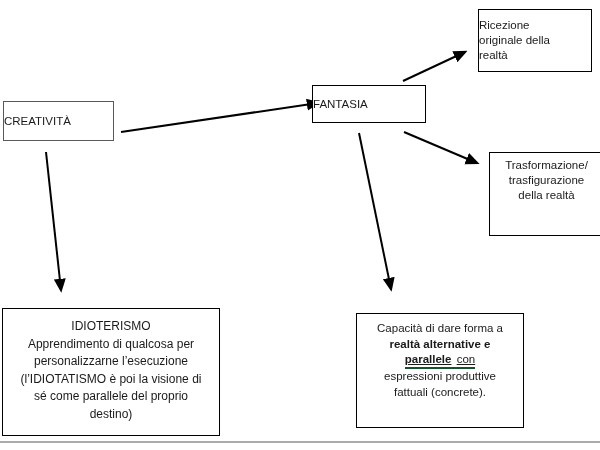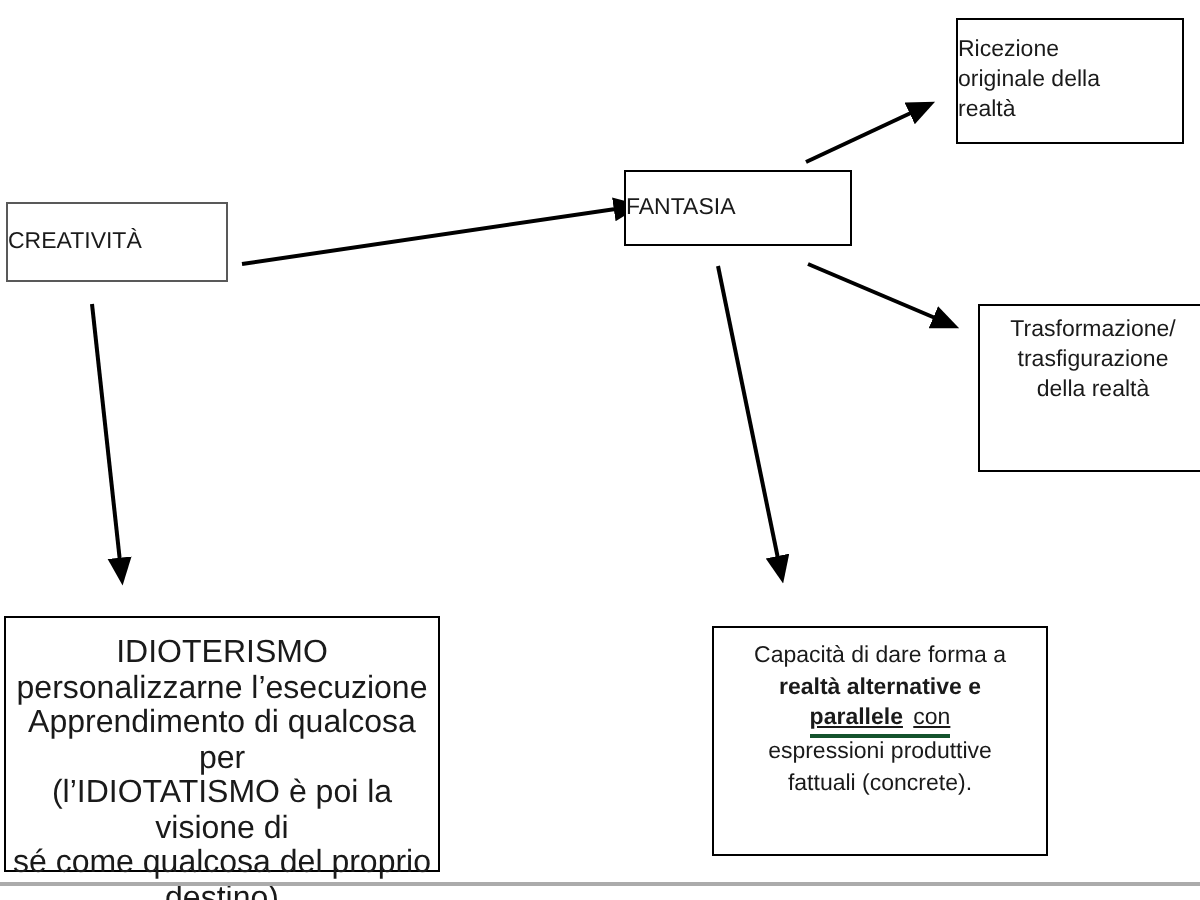--- a/index.html
+++ b/index.html
@@ -38,21 +38,21 @@
   #box-ricezione {
     left: 478px; top: 9px; width: 114px; height: 63px;
   }
   #box-trasformazione {
     left: 489px; top: 152px; width: 115px; height: 84px;
     padding-top: 5px;
   }
   #box-idioterismo {
     left: 2px; top: 308px; width: 218px; height: 128px;
     padding-top: 9px;
-    font-size: 16px;
+    font-size: 12px;
     line-height: 17.5px;
   }
   #box-capacita {
     left: 356px; top: 313px; width: 168px; height: 115px;
     padding-top: 7px;
     line-height: 15.5px;
   }
   .bold { font-weight: bold; }
   .u-black { text-decoration: underline; }
   .blue-underline {
@@ -108,24 +108,24 @@
   </div>
 
   <div class="node" id="box-trasformazione">
     <div>Trasformazione/</div>
     <div>trasfigurazione</div>
     <div>della realtà</div>
   </div>
 
   <div class="node" id="box-idioterismo">
     <div>IDIOTERISMO</div>
+    <div>Apprendimento di qualcosa per</div>
     <div>personalizzarne l’esecuzione</div>
-    <div>Apprendimento di qualcosa per</div>
     <div>(l’IDIOTATISMO è poi la visione di</div>
-    <div>sé come qualcosa del proprio</div>
+    <div>sé come parallele del proprio</div>
     <div>destino)</div>
   </div>
 
   <div class="node" id="box-capacita">
     <div>Capacità di dare forma a</div>
     <div class="bold">realtà alternative e</div>
     <div>
       <span class="blue-underline"><span class="bold u-black">parallele</span><span class="u-black word-gap">con</span></span>
     </div>
     <div>espressioni produttive</div>

